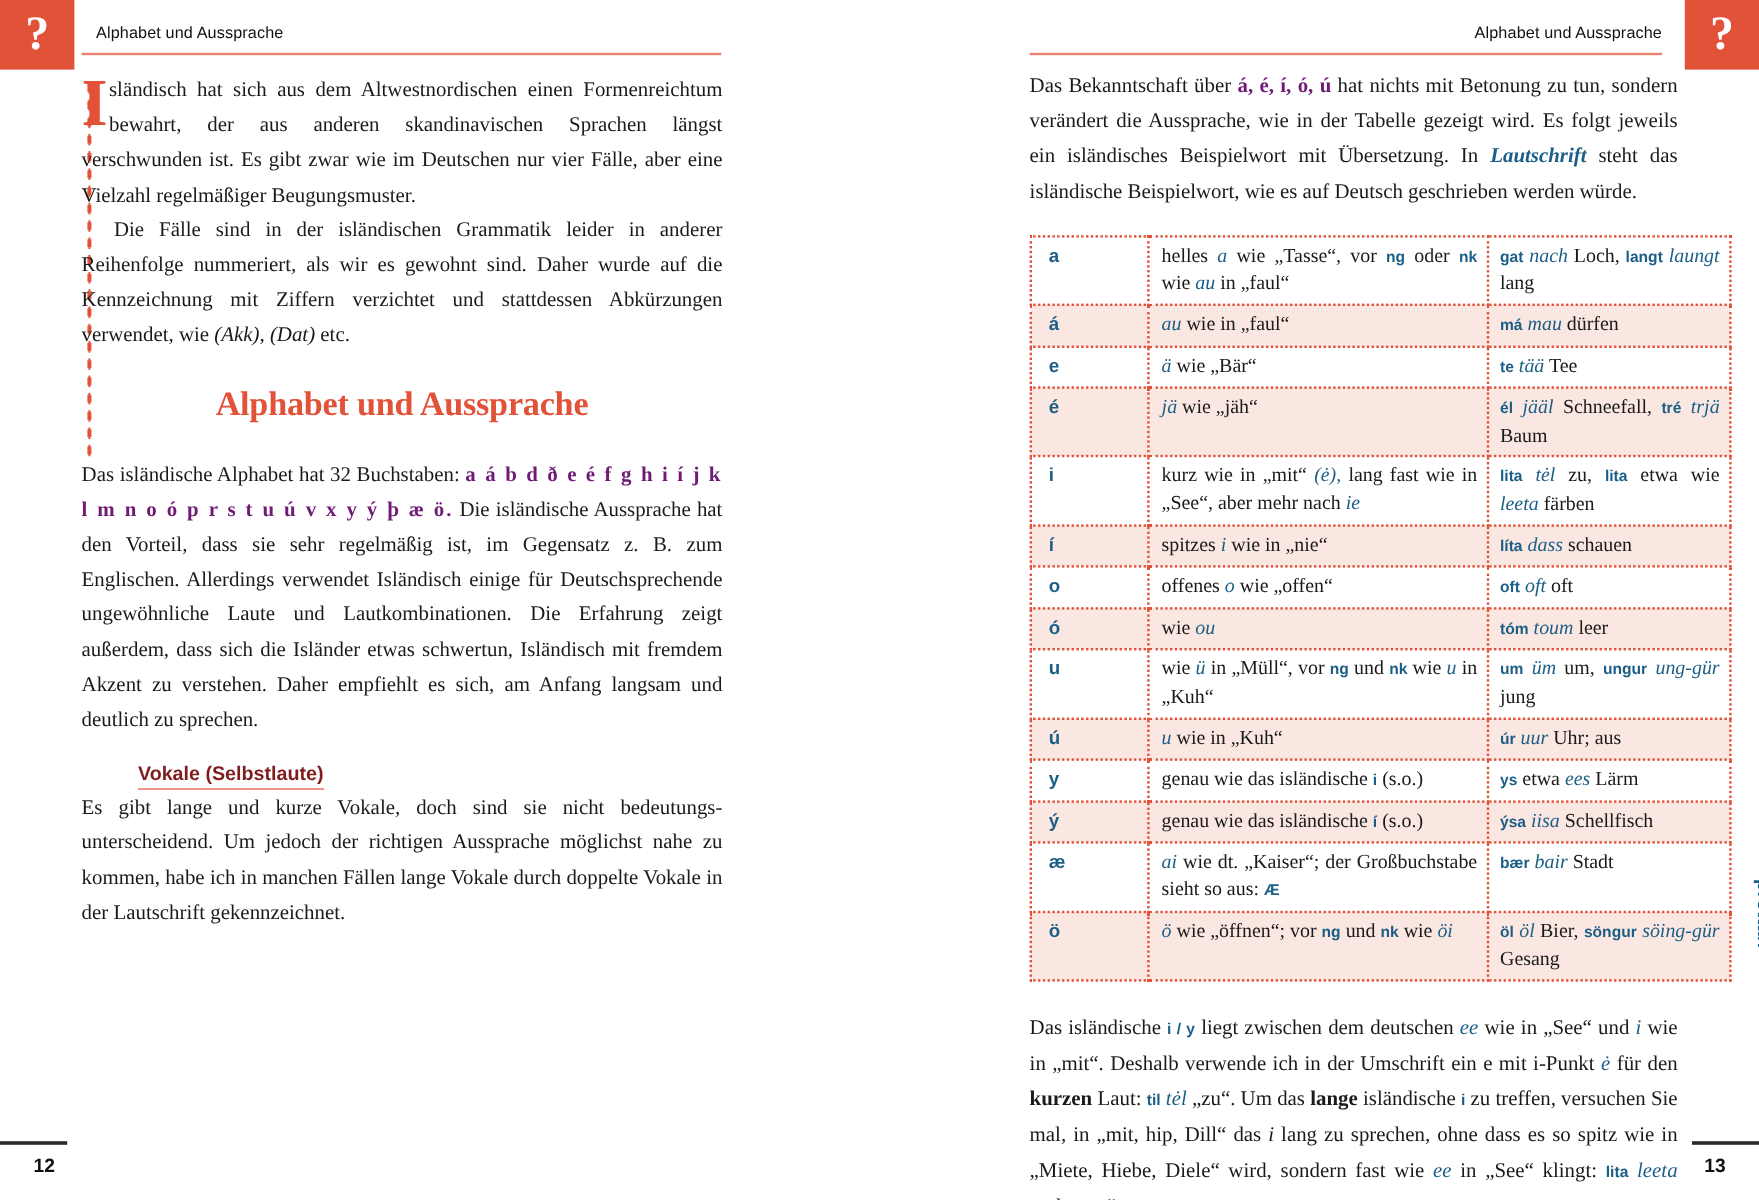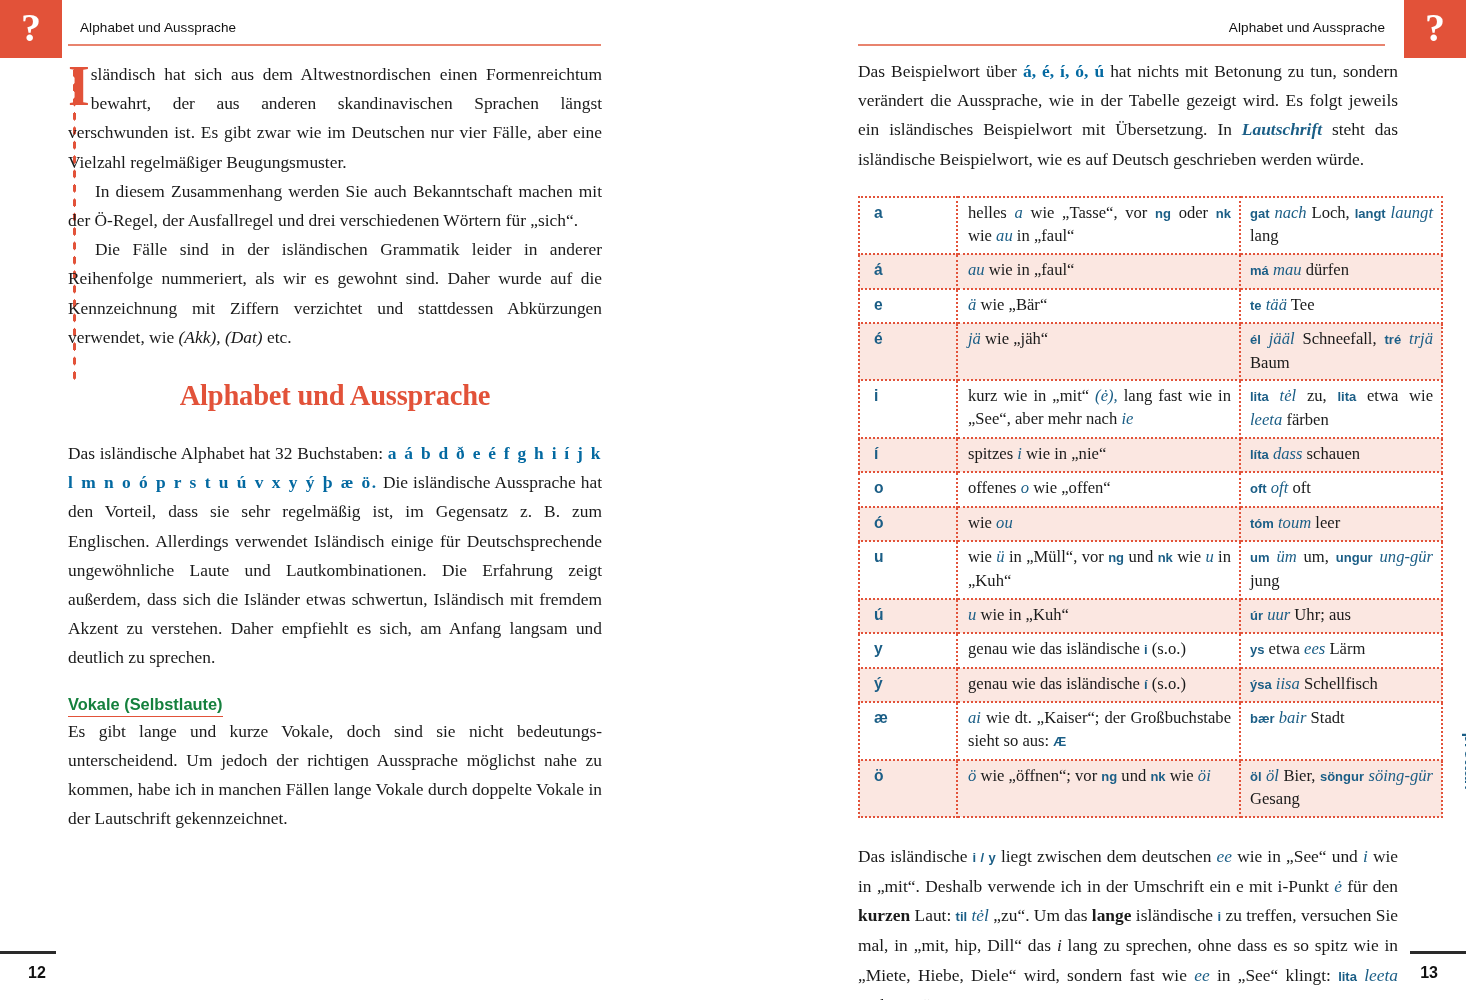--- a/index.html
+++ b/index.html
@@ -115,29 +115,30 @@
     margin: 27px 0 26px 0;
     letter-spacing: -0.2px;
   }
 
   
   .subhead {
     font-family: "Liberation Sans", sans-serif;
     font-weight: 700;
     font-size: 16.4px;
     line-height: 22px;
-    color: #15803d;
+    color: #7f1d1d;
     display: inline-block;
     border-bottom: 1.6px solid #e25239;
     padding-bottom: 1px;
     margin-top: 20px;
+    margin-left: 47px;
   }
   .subhead-wrap { line-height: 0; }
 
-  .hi      { color: #0369a1; font-weight: 700; }
+  .hi      { color: #701a75; font-weight: 700; }
   .hi-it   { color: #1b5e86; font-style: italic; font-weight: 700; }
   .it      { font-style: italic; }
   .lsp     { letter-spacing: 1.6px; }
 
   
   .ptable {
     border-collapse: collapse;
     width: 535px;
     margin-top: 22px;
     font-size: 16.6px;
@@ -221,21 +222,20 @@
     <div class="runhead runhead-left">Alphabet und Aussprache</div>
 
     <div class="head-rule head-rule-left"></div>
 
     <div class="dot-rail"></div>
 
     <div class="col col-left">
 
       <p class="dropcap-para"><span class="dropcap">I</span><span>sländisch hat sich aus dem Altwestnordischen einen For­menreichtum bewahrt, der aus anderen skandinavischen Sprachen längst verschwunden ist. Es gibt zwar wie im Deut­schen nur vier Fälle, aber eine Vielzahl regelmäßiger Beu­gungsmuster.</span></p>
 
-      <p class="indent">In diesem Zusammenhang werden Sie auch Bekanntschaft machen mit der Ö-Regel, der Ausfallregel und drei verschiede­nen Wörtern für „sich“.</p>
 
       <p class="indent"><span>Die Fälle sind in der isländischen Grammatik leider in an­derer Reihenfolge nummeriert, als wir es gewohnt sind. Daher wurde auf die Kennzeichnung mit Ziffern verzichtet und statt­dessen Abkürzungen verwendet, wie </span><span class="it">(Akk), (Dat)</span><span> etc.</span></p>
 
       <h2 class="section-title">Alphabet und Aussprache</h2>
 
       <p><span>Das isländische Alphabet hat 32 Buchstaben: </span><span class="hi lsp">a á b d ð e é f g h </span><span class="hi lsp">i í j k l m n o ó p r s t u ú v x y ý þ æ ö.</span><span> Die isländische Aus­sprache hat den Vorteil, dass sie sehr regelmäßig ist, im Gegensatz z. B. zum Englischen. Allerdings verwendet Isländisch einige für Deutschsprechende ungewöhnliche Laute und Lautkombinatio­nen. Die Erfahrung zeigt außerdem, dass sich die Isländer etwas schwertun, Isländisch mit fremdem Akzent zu verstehen. Daher empfiehlt es sich, am Anfang langsam und deutlich zu sprechen.</span></p>
 
       <div class="subhead-wrap">
         <span class="subhead">Vokale (Selbstlaute)</span>
       </div>
@@ -250,21 +250,21 @@
   <div class="page page-right">
 
     <div class="corner-badge right">?</div>
 
     <div class="runhead runhead-right">Alphabet und Aussprache</div>
 
     <div class="head-rule" style="left:125px; right:81px;"></div>
 
     <div class="col col-right">
 
-      <p><span>Das Beispielwort über </span><span class="hi">á, é, í, ó, ú</span><span> hat nichts mit Betonung zu tun, sondern verändert die Aussprache, wie in der Tabelle gezeigt wird. Es folgt jeweils ein isländisches Beispielwort mit Überset­zung. In </span><span class="hi-it">Lautschrift</span><span> steht das isländische Beispielwort, wie es auf Deutsch geschrieben werden würde.</span></p>
+      <p><span>Das Bekanntschaft über </span><span class="hi">á, é, í, ó, ú</span><span> hat nichts mit Betonung zu tun, sondern verändert die Aussprache, wie in der Tabelle gezeigt wird. Es folgt jeweils ein isländisches Beispielwort mit Überset­zung. In </span><span class="hi-it">Lautschrift</span><span> steht das isländische Beispielwort, wie es auf Deutsch geschrieben werden würde.</span></p>
 
       <table class="ptable">
         <tbody>
             <tr>
               <td class="c-letter"><span class="letter">a</span></td>
               <td class="c-desc">helles <i class="lt">a</i> wie „Tasse“, vor <b>ng</b> oder <b>nk</b> wie <i class="lt">au</i> in „faul“</td>
               <td class="c-ex"><b>gat</b> <i class="lt">nach</i> Loch, <b>langt</b> <i class="lt">laungt</i> lang</td>
             </tr>
             <tr class="alt">
               <td class="c-letter"><span class="letter">á</span></td>

